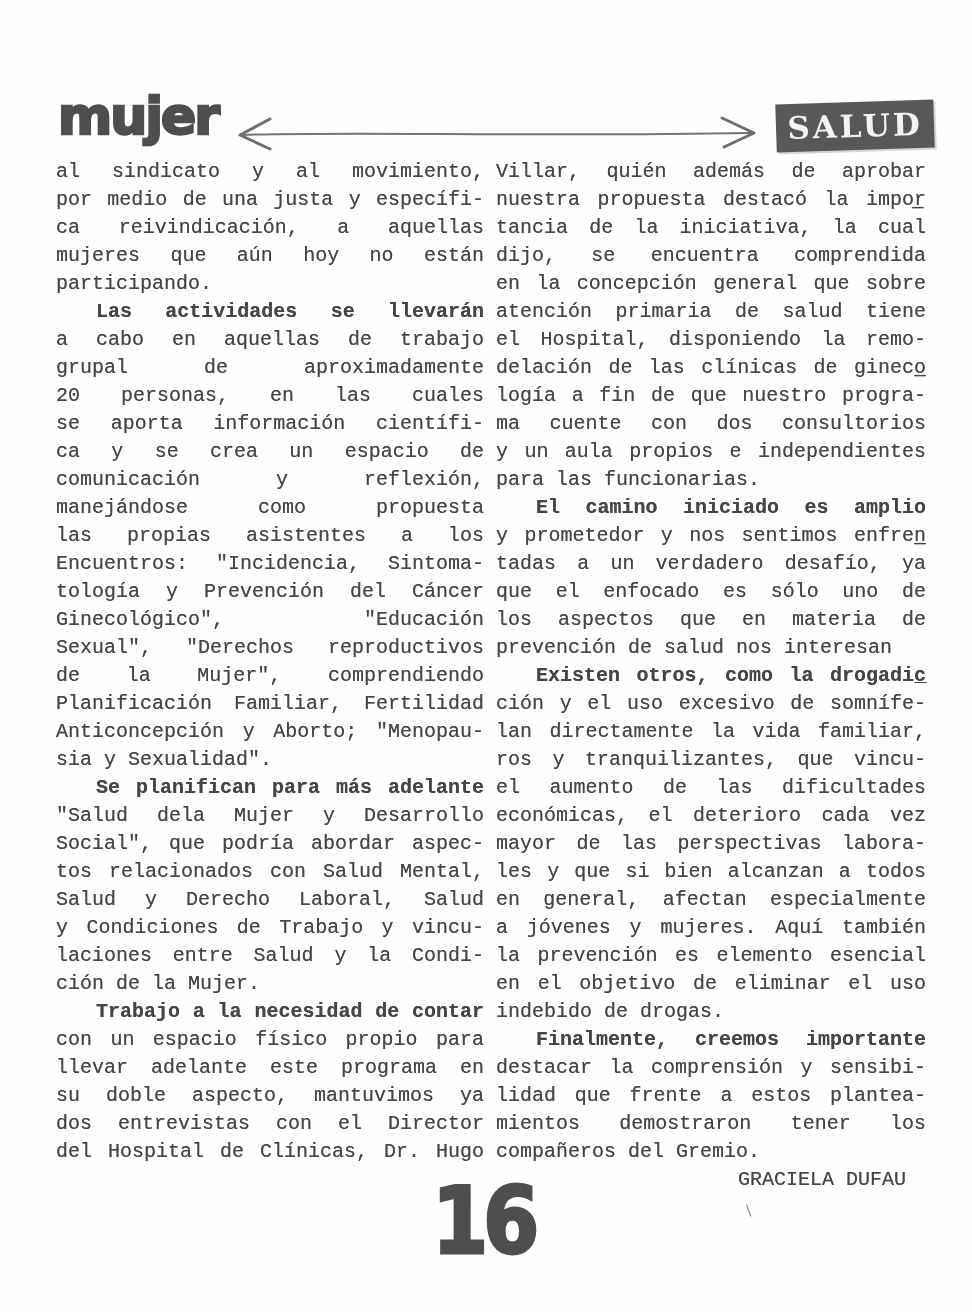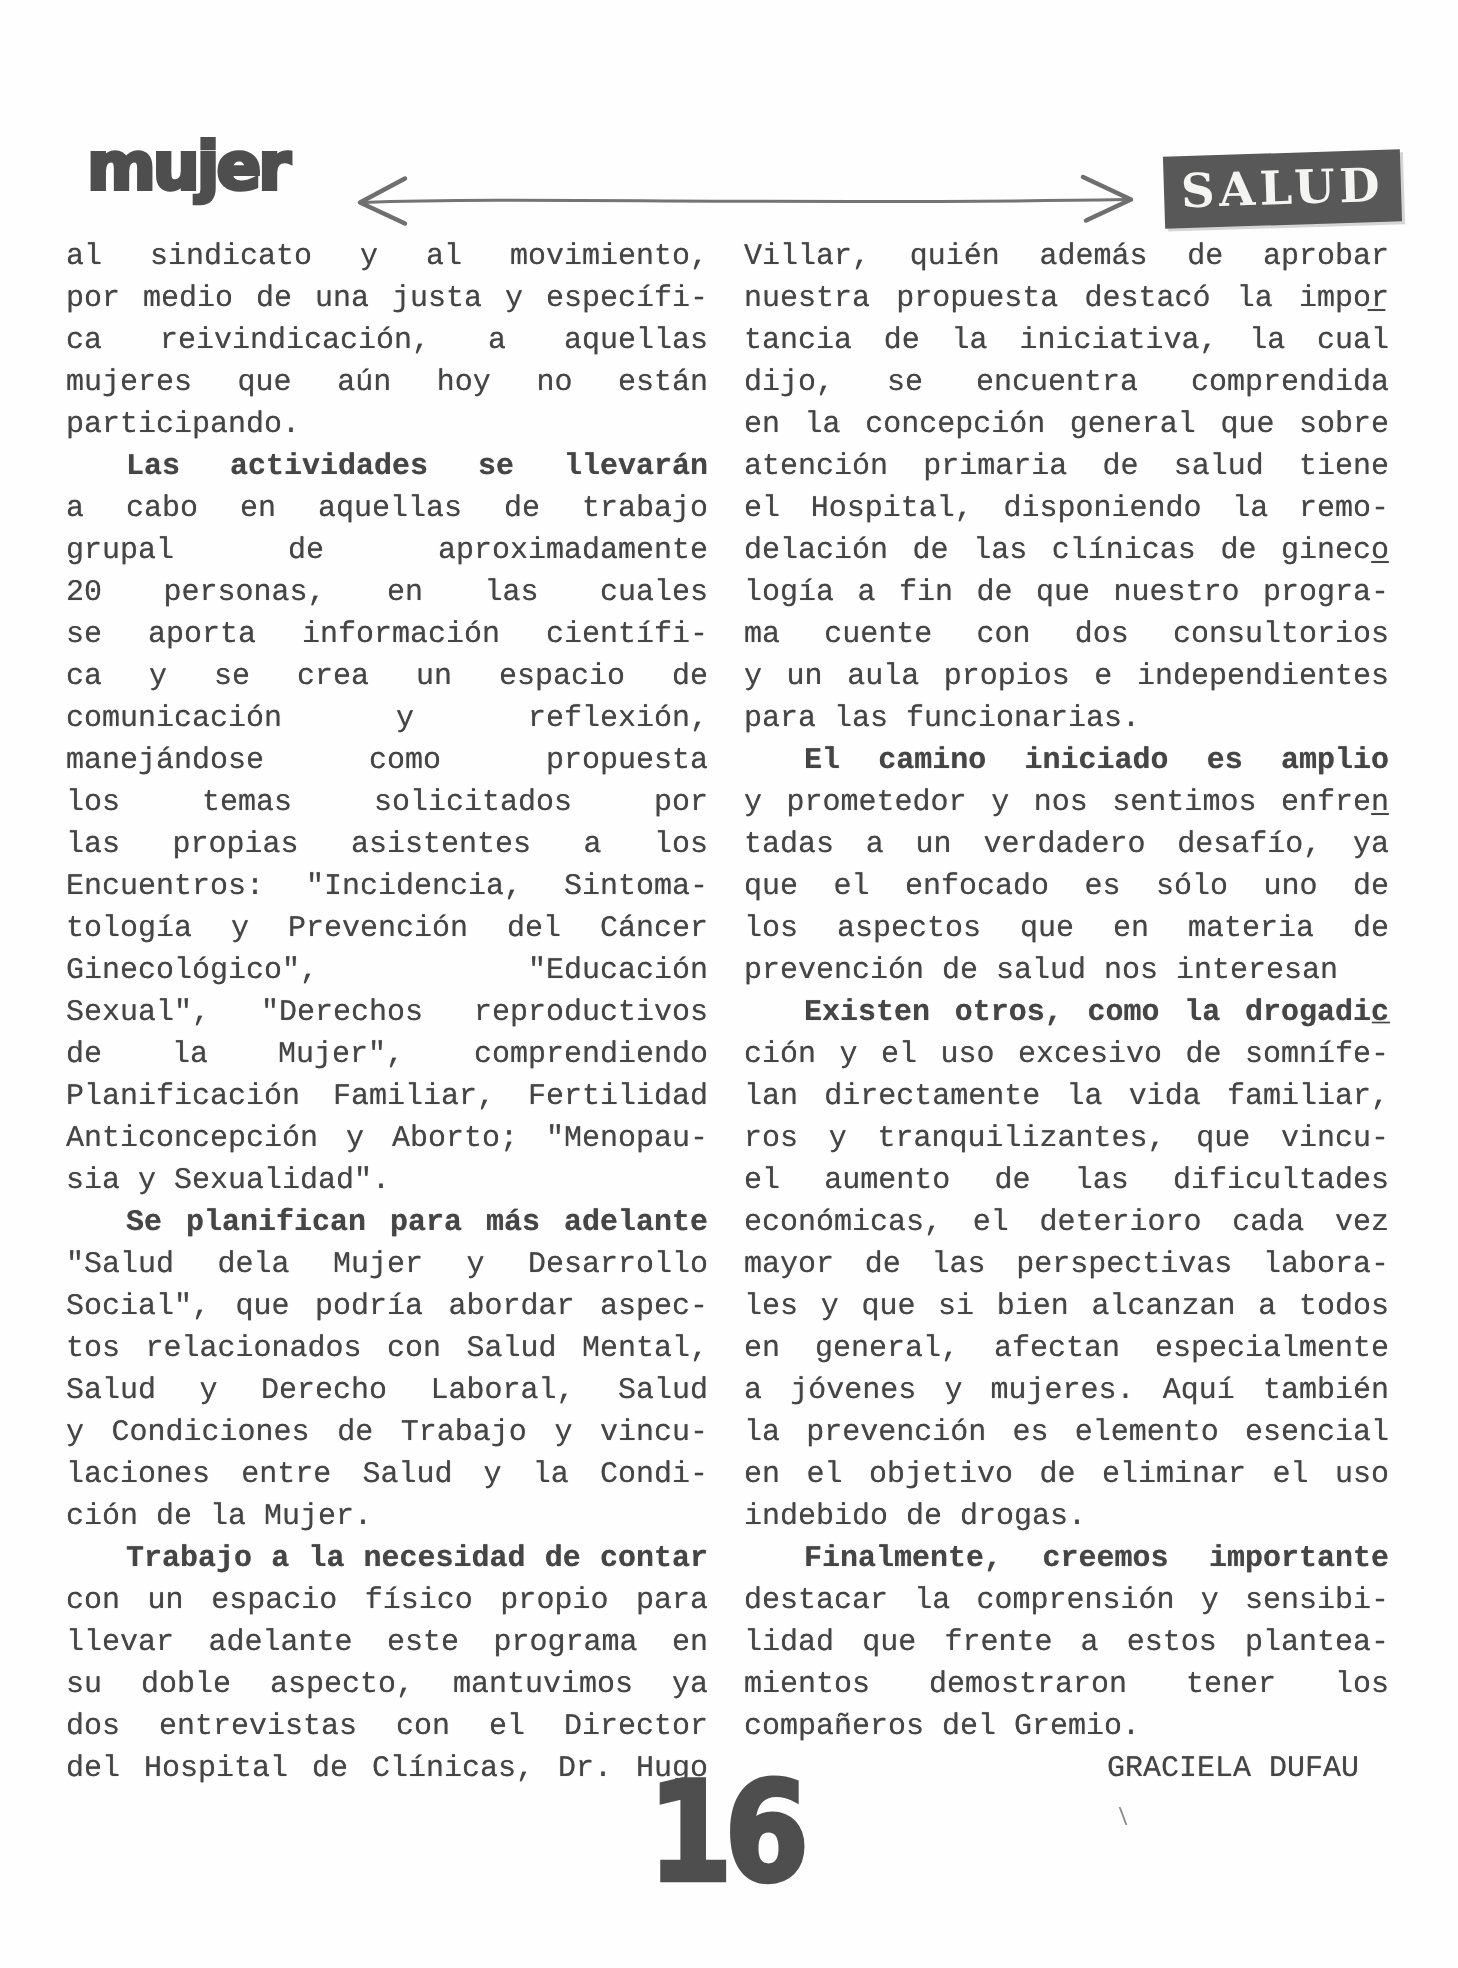--- a/index.html
+++ b/index.html
@@ -9,38 +9,38 @@
     font-family:"Liberation Mono","DejaVu Sans Mono",monospace;
     color:var(--ink,#454545);
     overflow:hidden;
   }
   .page{position:absolute;inset:0;background:#fefefe;}
 
   
   .wordmark{
     position:absolute;left:58px;top:90px;
     font-family:"DejaVu Sans",sans-serif;font-weight:bold;
-    font-size:44px;letter-spacing:-2px;line-height:1;
+    font-size:52px;letter-spacing:-2px;line-height:1;
     color:var(--heading,#4e4e4e);
     -webkit-text-stroke:2.5px var(--heading,#4e4e4e);
   }
   .arrow-wrap{position:absolute;left:228px;top:106px;width:560px;height:50px;}
   .stamp{
     position:absolute;left:776px;top:102px;width:158px;height:48px;
     background:var(--stamp-bg,#585858);
     color:var(--stamp-text,#f4f4f2);
     font-family:"DejaVu Serif",serif;font-weight:bold;
     font-size:31px;letter-spacing:3px;text-align:center;line-height:48px;
     transform:rotate(-1.8deg);
     box-shadow:2px 2px 0 rgba(90,90,90,.25);
   }
 
   
   .col{position:absolute;top:158px;font-size:20px;line-height:28px;}
-  .col-left{left:44px;width:428px;}
+  .col-left{left:56px;width:428px;}
   .col-right{left:496px;width:430px;}
   .line{height:28px;white-space:normal;text-align:left;
     text-shadow:0 0 .5px rgba(70,70,70,.7);}
   .line.j{text-align:justify;text-align-last:justify;}
   .line.ind{padding-left:40px;font-weight:bold;}
   .line.r{text-align:center;text-align-last:right;padding-right:20px;}
 
   
   .pagenum{
     position:absolute;left:432px;top:1176px;
@@ -81,21 +81,20 @@
       <div class="line j">mujeres que aún hoy no están</div>
       <div class="line">participando.</div>
       <div class="line j ind">Las actividades se llevarán</div>
       <div class="line j">a cabo en aquellas de trabajo</div>
       <div class="line j">grupal de aproximadamente</div>
       <div class="line j">20 personas, en las cuales</div>
       <div class="line j">se aporta información científi-</div>
       <div class="line j">ca y se crea un espacio de</div>
       <div class="line j">comunicación y reflexión,</div>
       <div class="line j">manejándose como propuesta</div>
-      <div class="line j">los temas solicitados por</div>
       <div class="line j">las propias asistentes a los</div>
       <div class="line j">Encuentros: "Incidencia, Sintoma-</div>
       <div class="line j">tología y Prevención del Cáncer</div>
       <div class="line j">Ginecológico", "Educación</div>
       <div class="line j">Sexual", "Derechos reproductivos</div>
       <div class="line j">de la Mujer", comprendiendo</div>
       <div class="line j">Planificación Familiar, Fertilidad</div>
       <div class="line j">Anticoncepción y Aborto; "Menopau-</div>
       <div class="line">sia y Sexualidad".</div>
       <div class="line j ind">Se planifican para más adelante</div>

